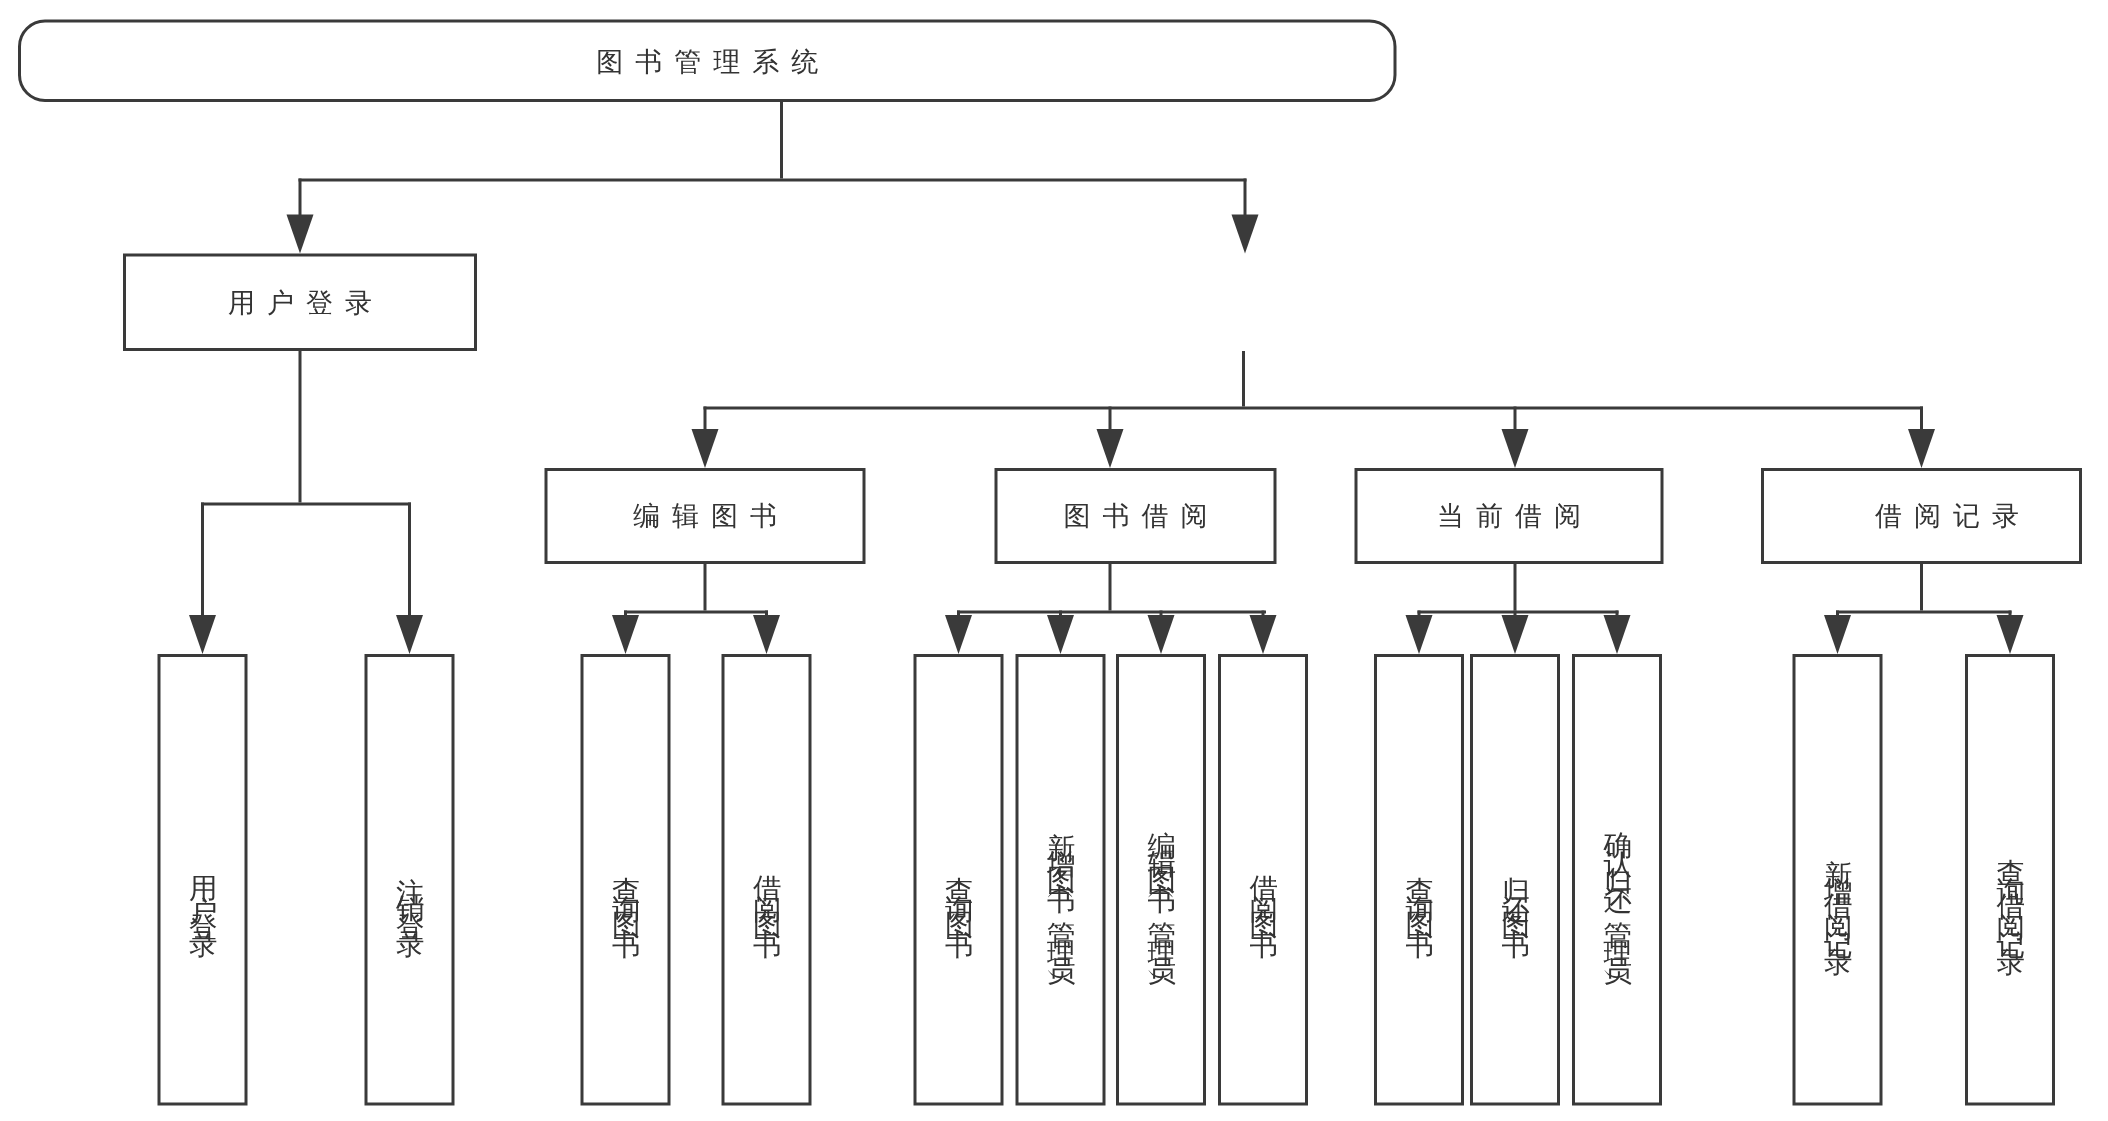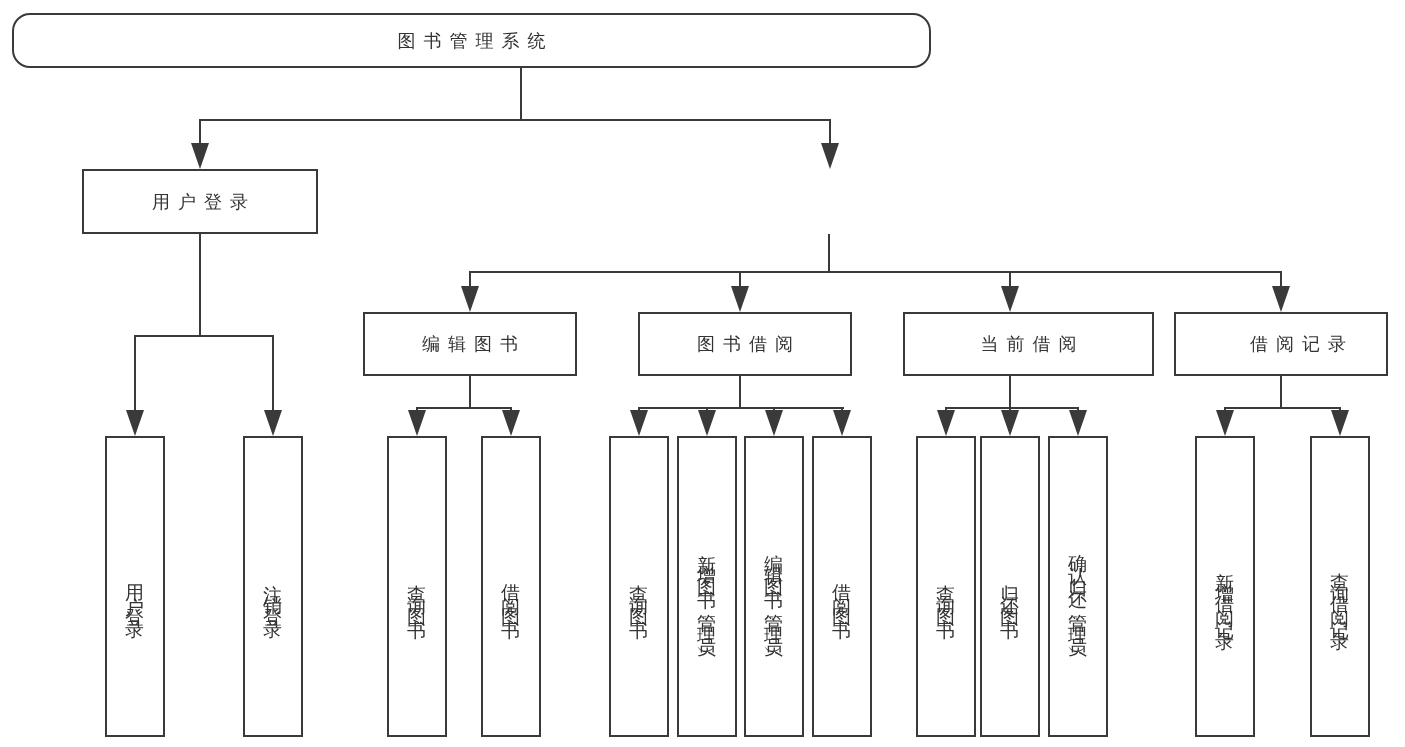--- a/index.html
+++ b/index.html
@@ -44,24 +44,24 @@
     <span class="hl">图书管理系统</span>
   </div>
 
   <div class="box" style="left:82px;top:169px;width:236px;height:65px;">
     <span class="hl">用户登录</span>
   </div>
 
   <div class="box" style="left:363px;top:312px;width:214px;height:64px;">
     <span class="hl">编辑图书</span>
   </div>
-  <div class="box" style="left:638px;top:312px;width:214px;height:64px;">
+  <div class="box" style="left:663px;top:312px;width:188px;height:64px;">
     <span class="hl">图书借阅</span>
   </div>
-  <div class="box" style="left:903px;top:312px;width:251px;height:64px;">
+  <div class="box" style="left:903px;top:312px;width:206px;height:64px;">
     <span class="hl">当前借阅</span>
   </div>
   <div class="box" style="left:1174px;top:312px;width:214px;height:64px;padding-left:34px;">
     <span class="hl">借阅记录</span>
   </div>
 
   <div class="box" style="left:105px;top:436px;width:60px;height:301px;">
     <span class="vl">用户登录</span>
   </div>
   <div class="box" style="left:243px;top:436px;width:60px;height:301px;">

